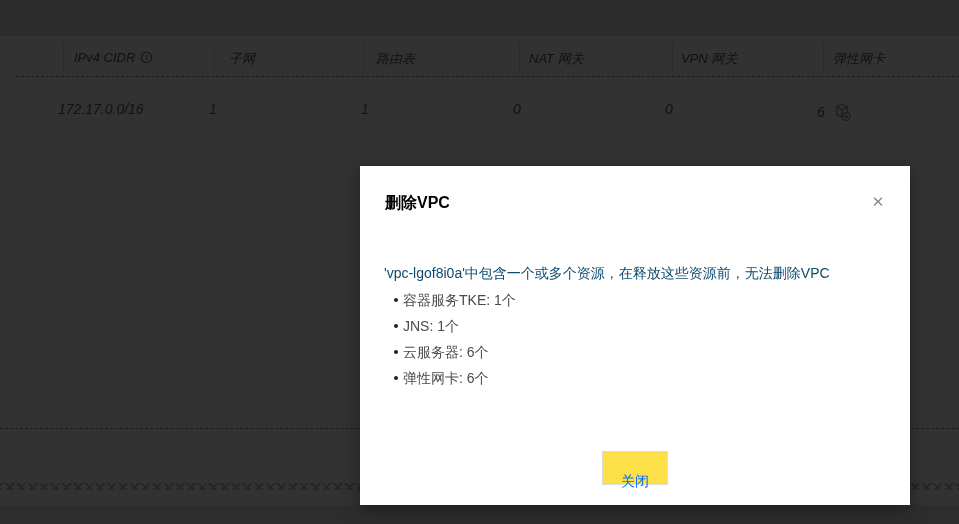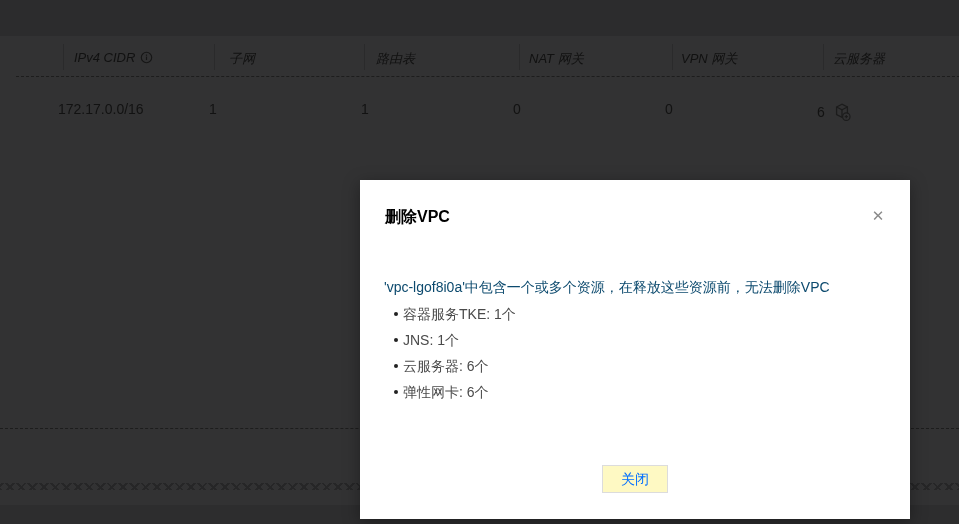--- a/index.html
+++ b/index.html
@@ -5,41 +5,41 @@
   html,body{margin:0;padding:0;}
   body{font-family:"Liberation Sans","DejaVu Sans",sans-serif;background:#323233;}
   .stage{position:relative;width:959px;height:524px;overflow:hidden;background:#323233;}
 
   
   .topbar{position:absolute;left:0;top:0;width:959px;height:36px;background:#2c2c2d;}
   .thead{position:absolute;left:16px;top:37px;width:959px;height:39px;border-bottom:1px dashed #1d1d1d;font-style:italic;}
   .hsep{position:absolute;top:7px;width:1px;height:26px;background:#2a2a2b;}
   .hcell{position:absolute;top:13px;font-size:13px;color:#111;white-space:nowrap;display:flex;align-items:center;gap:5px;}
   .trow{position:absolute;left:0;top:77px;width:959px;height:56px;}
-  .rcell{position:absolute;top:24px;font-size:14px;color:#121212;white-space:nowrap;display:flex;align-items:center;gap:8px;}
+  .rcell{position:absolute;top:24px;font-size:14px;color:#121212;white-space:nowrap;display:flex;align-items:center;gap:8px;font-style:italic;}
   .table-bottom{position:absolute;left:0;top:428px;width:959px;height:0;border-top:1px dashed #1d1d1d;}
   .edge-pattern{position:absolute;left:0;top:483px;width:959px;height:7px;
     background:
       repeating-linear-gradient(45deg,#262627 0 2px,transparent 2px 8px),
       repeating-linear-gradient(-45deg,#262627 0 2px,transparent 2px 8px);}
   .bottomband{position:absolute;left:0;top:505px;width:959px;height:19px;background:#2d2d2e;}
 
   .ico{display:inline-flex;align-items:center;justify-content:center;color:#161616;}
 
   
-  .modal{position:absolute;left:360px;top:166px;width:550px;height:339px;background:#ffffff;box-shadow:0 4px 16px rgba(0,0,0,.35);margin-top:14px;}
+  .modal{position:absolute;left:360px;top:166px;width:550px;height:339px;background:#ffffff;box-shadow:0 4px 16px rgba(0,0,0,.35);}
   .modal-title{position:absolute;left:25px;top:28px;font-size:16px;line-height:18px;font-weight:700;color:#000;}
   .modal-close{position:absolute;right:23px;top:27px;width:18px;height:18px;font-size:15px;line-height:18px;text-align:center;color:#8a8a8a;cursor:pointer;}
   .modal-notice{position:absolute;left:24px;top:67px;font-size:14px;line-height:17px;font-weight:700;color:#000;}
   .modal-desc{position:absolute;left:24px;top:99px;right:24px;font-size:14px;line-height:17px;color:#0c4a6e;}
   .res-list{position:absolute;left:24px;top:121px;right:24px;margin:0;padding:0;list-style:none;}
   .res-list li{position:relative;height:26px;line-height:26px;padding-left:19px;font-size:14px;color:#4a4a4a;}
   .res-list li::before{content:"";position:absolute;left:10px;top:11px;width:4px;height:4px;border-radius:50%;background:#222;}
   .modal-footer{position:absolute;left:0;top:285px;width:100%;text-align:center;}
-  .btn-close{display:inline-block;box-sizing:border-box;width:66px;height:28px;line-height:26px;background:#fef9c3;border:1px solid #dcdcdc;color:#006eff;font-size:14px;text-align:center;cursor:pointer;font-family:inherit;padding:0;}
+  .btn-close{display:inline-block;box-sizing:border-box;width:66px;height:28px;line-height:26px;background:#fde047;border:1px solid #dcdcdc;color:#006eff;font-size:14px;text-align:center;cursor:pointer;font-family:inherit;padding:16px;}
 </style>
 </head>
 <body>
 
 <div class="stage">
 
   <div class="topbar"></div>
 
   <div class="thead">
     <span class="hsep" style="left:47px"></span>
@@ -65,21 +65,21 @@
     <span class="hcell" style="left:360px">
         <span>路由表</span>
       </span>
     <span class="hcell" style="left:513px">
         <span>NAT 网关</span>
       </span>
     <span class="hcell" style="left:665px">
         <span>VPN 网关</span>
       </span>
     <span class="hcell" style="left:817px">
-        <span>云服务器</span>
+        <span>弹性网卡</span>
       </span>
   </div>
 
   <div class="trow">
     <span class="rcell" style="left:58px">172.17.0.0/16</span>
     <span class="rcell" style="left:209px">1</span>
     <span class="rcell" style="left:361px">1</span>
     <span class="rcell" style="left:513px">0</span>
     <span class="rcell" style="left:665px">0</span>
     <span class="rcell" style="left:817px">

